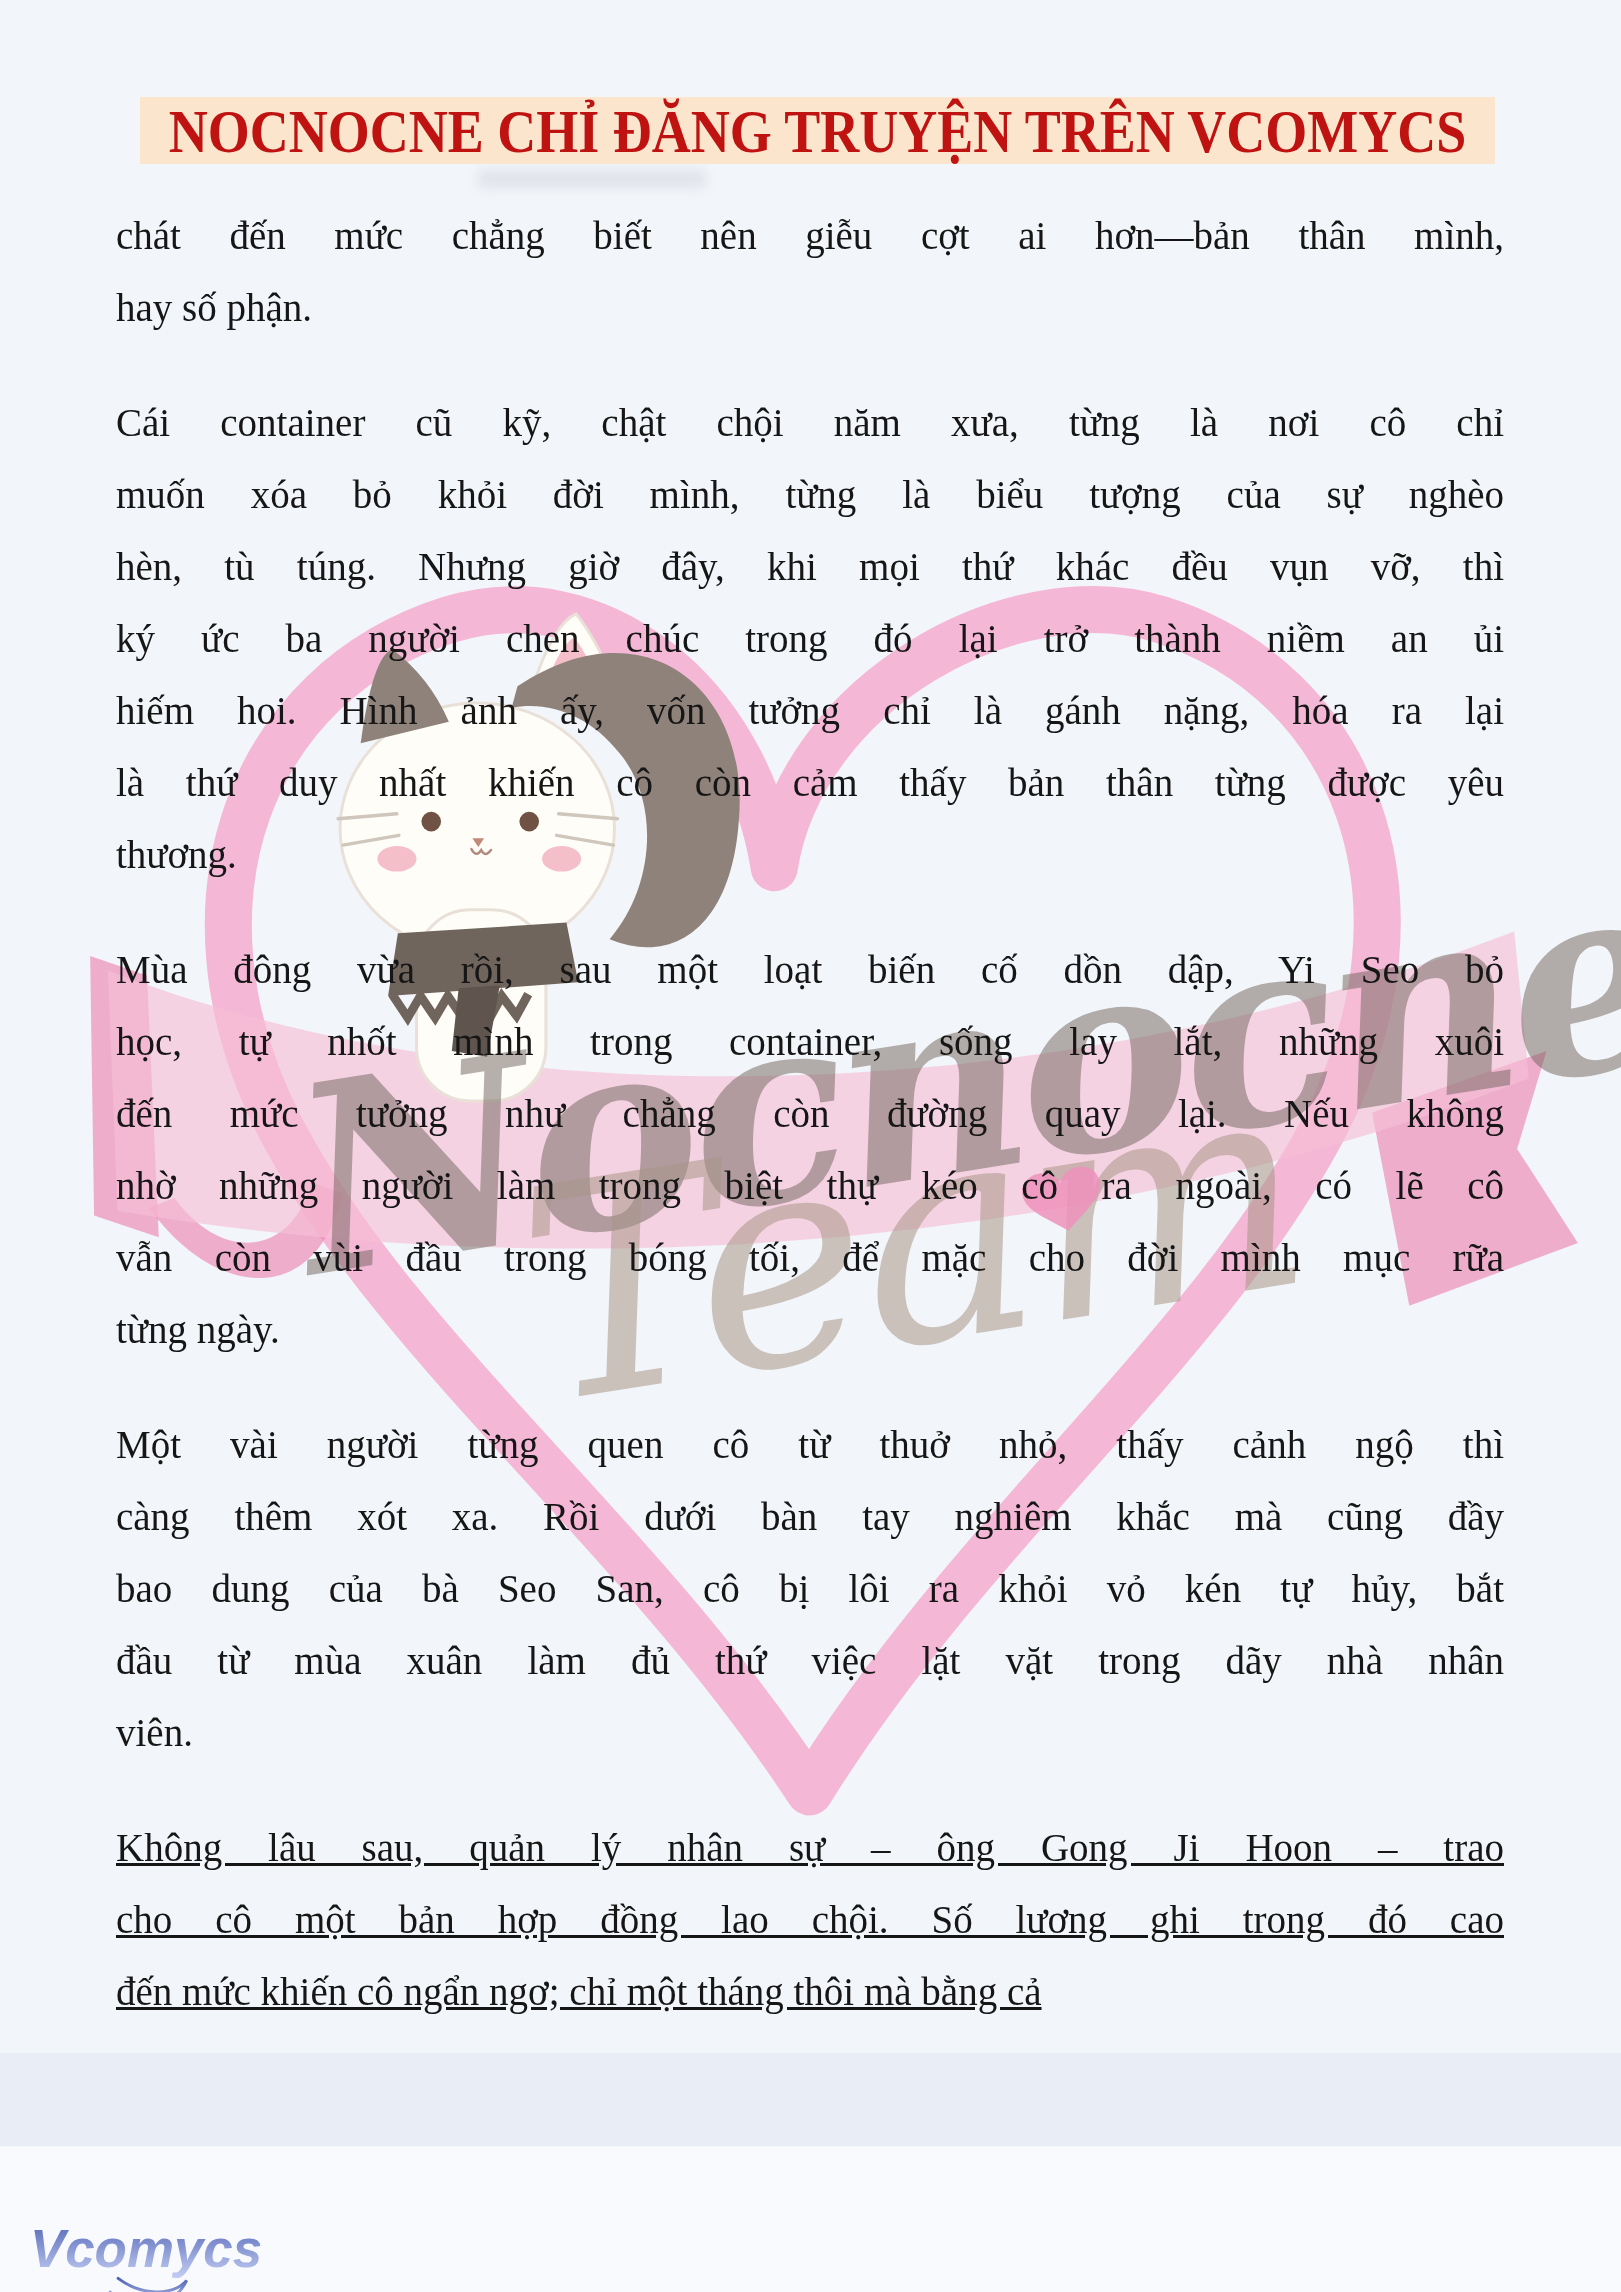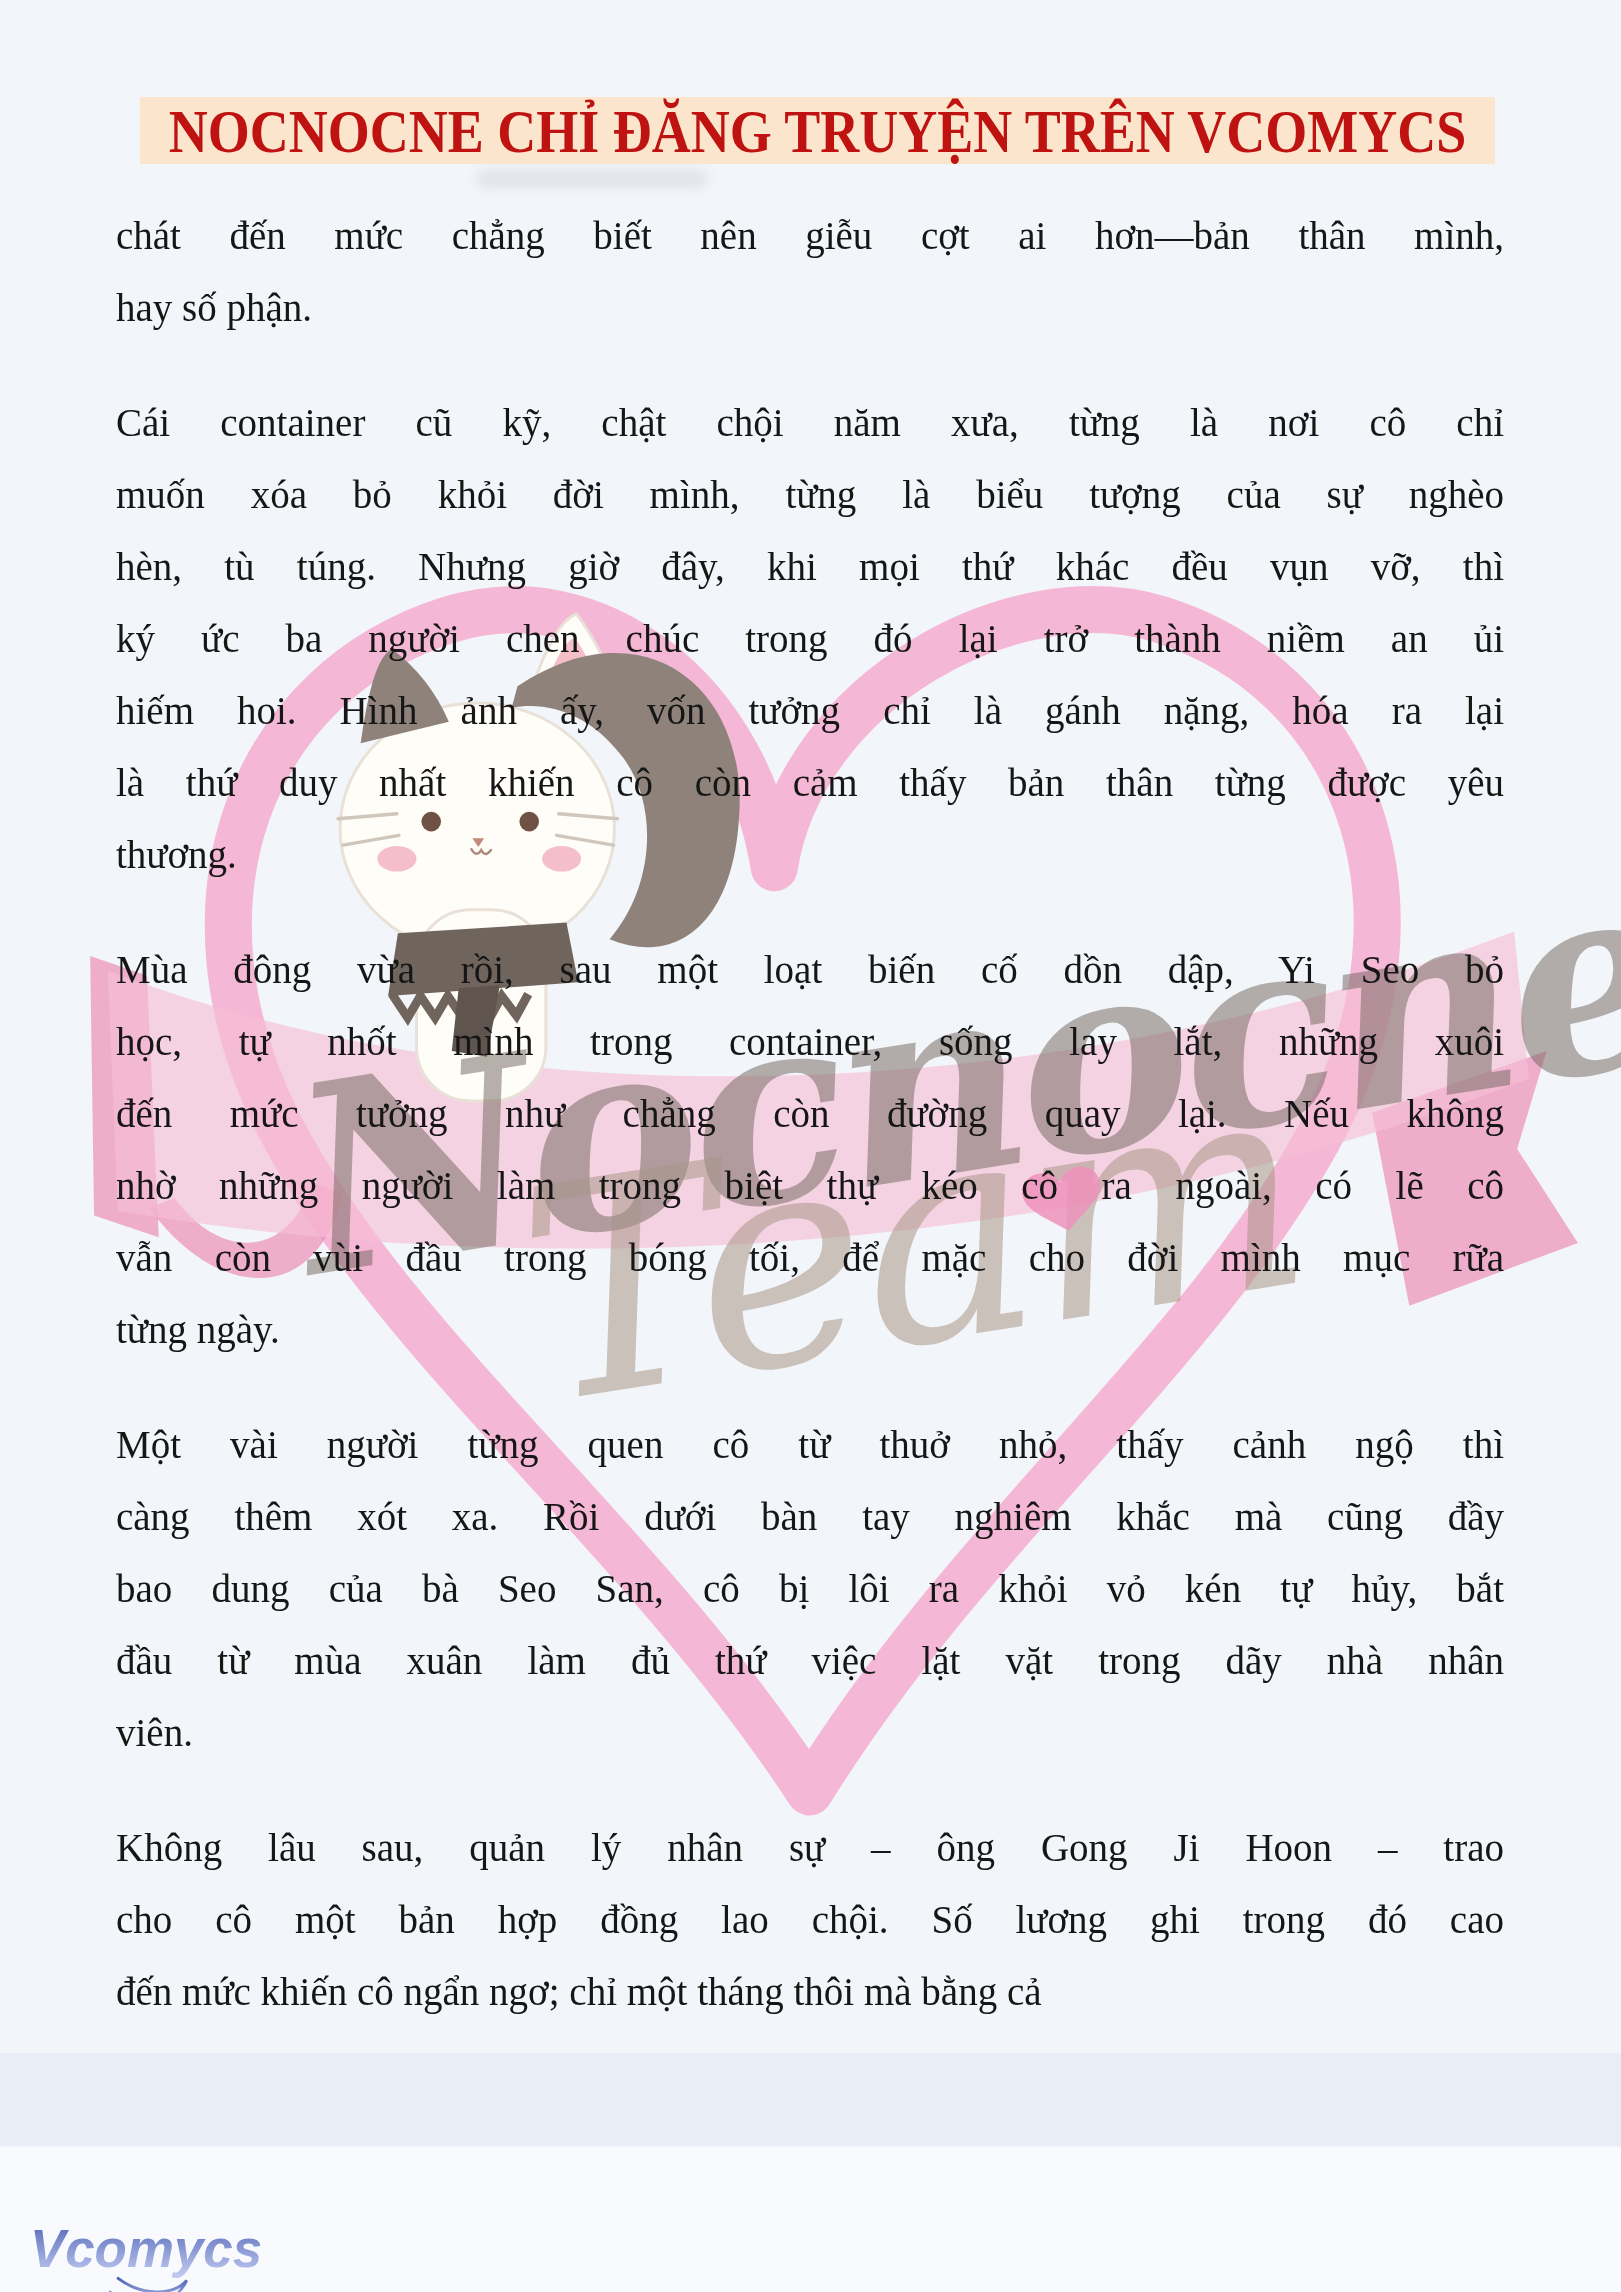--- a/index.html
+++ b/index.html
@@ -18,21 +18,21 @@
 
   
   .title-band{position:absolute;left:140px;top:97px;width:1355px;height:67px;
               background:#fbe5cc;display:flex;align-items:center;justify-content:center;z-index:3;}
   .title-band span{font-weight:bold;font-size:54px;color:#bf1312;white-space:nowrap;
                    letter-spacing:0px;transform:scaleY(1.14);display:inline-block;}
 
   
   .text-block{position:absolute;left:116px;top:200px;width:1388px;z-index:3;color:#161616;}
   .para{margin:0 0 43px 0;}
-  .para:last-child{margin-bottom:0;}
+  .para:last-child{margin-bottom:0;text-decoration:underline;}
   .line{font-size:39px;line-height:72px;white-space:nowrap;
         text-align:justify;text-align-last:justify;white-space:normal;}
   .line.last{text-align-last:left;}
 
   
   .logo{position:absolute;left:23.5px;top:2196px;z-index:3;}
 </style>
 </head>
 <body>
 

